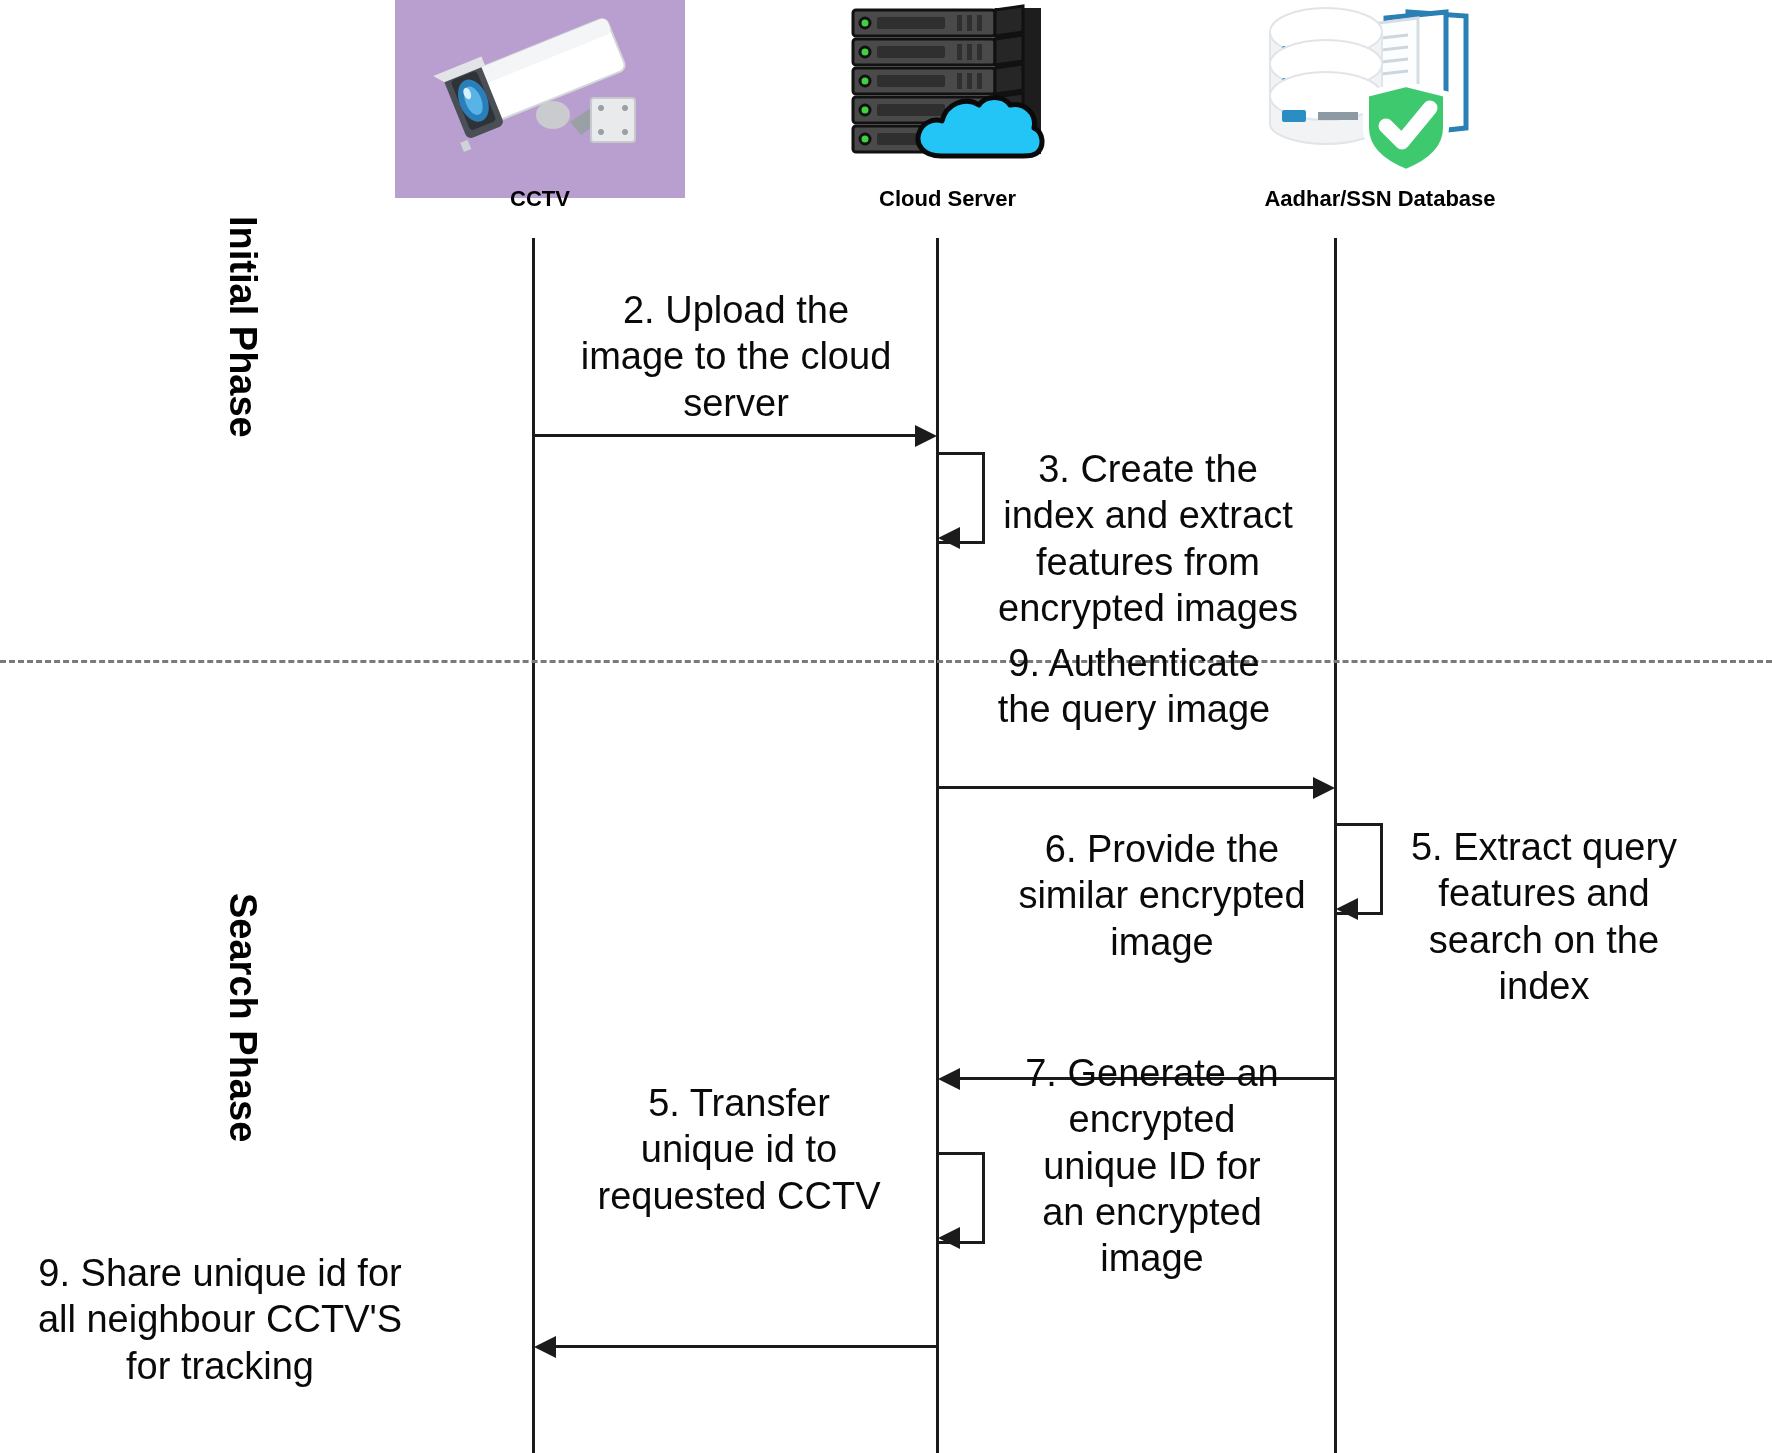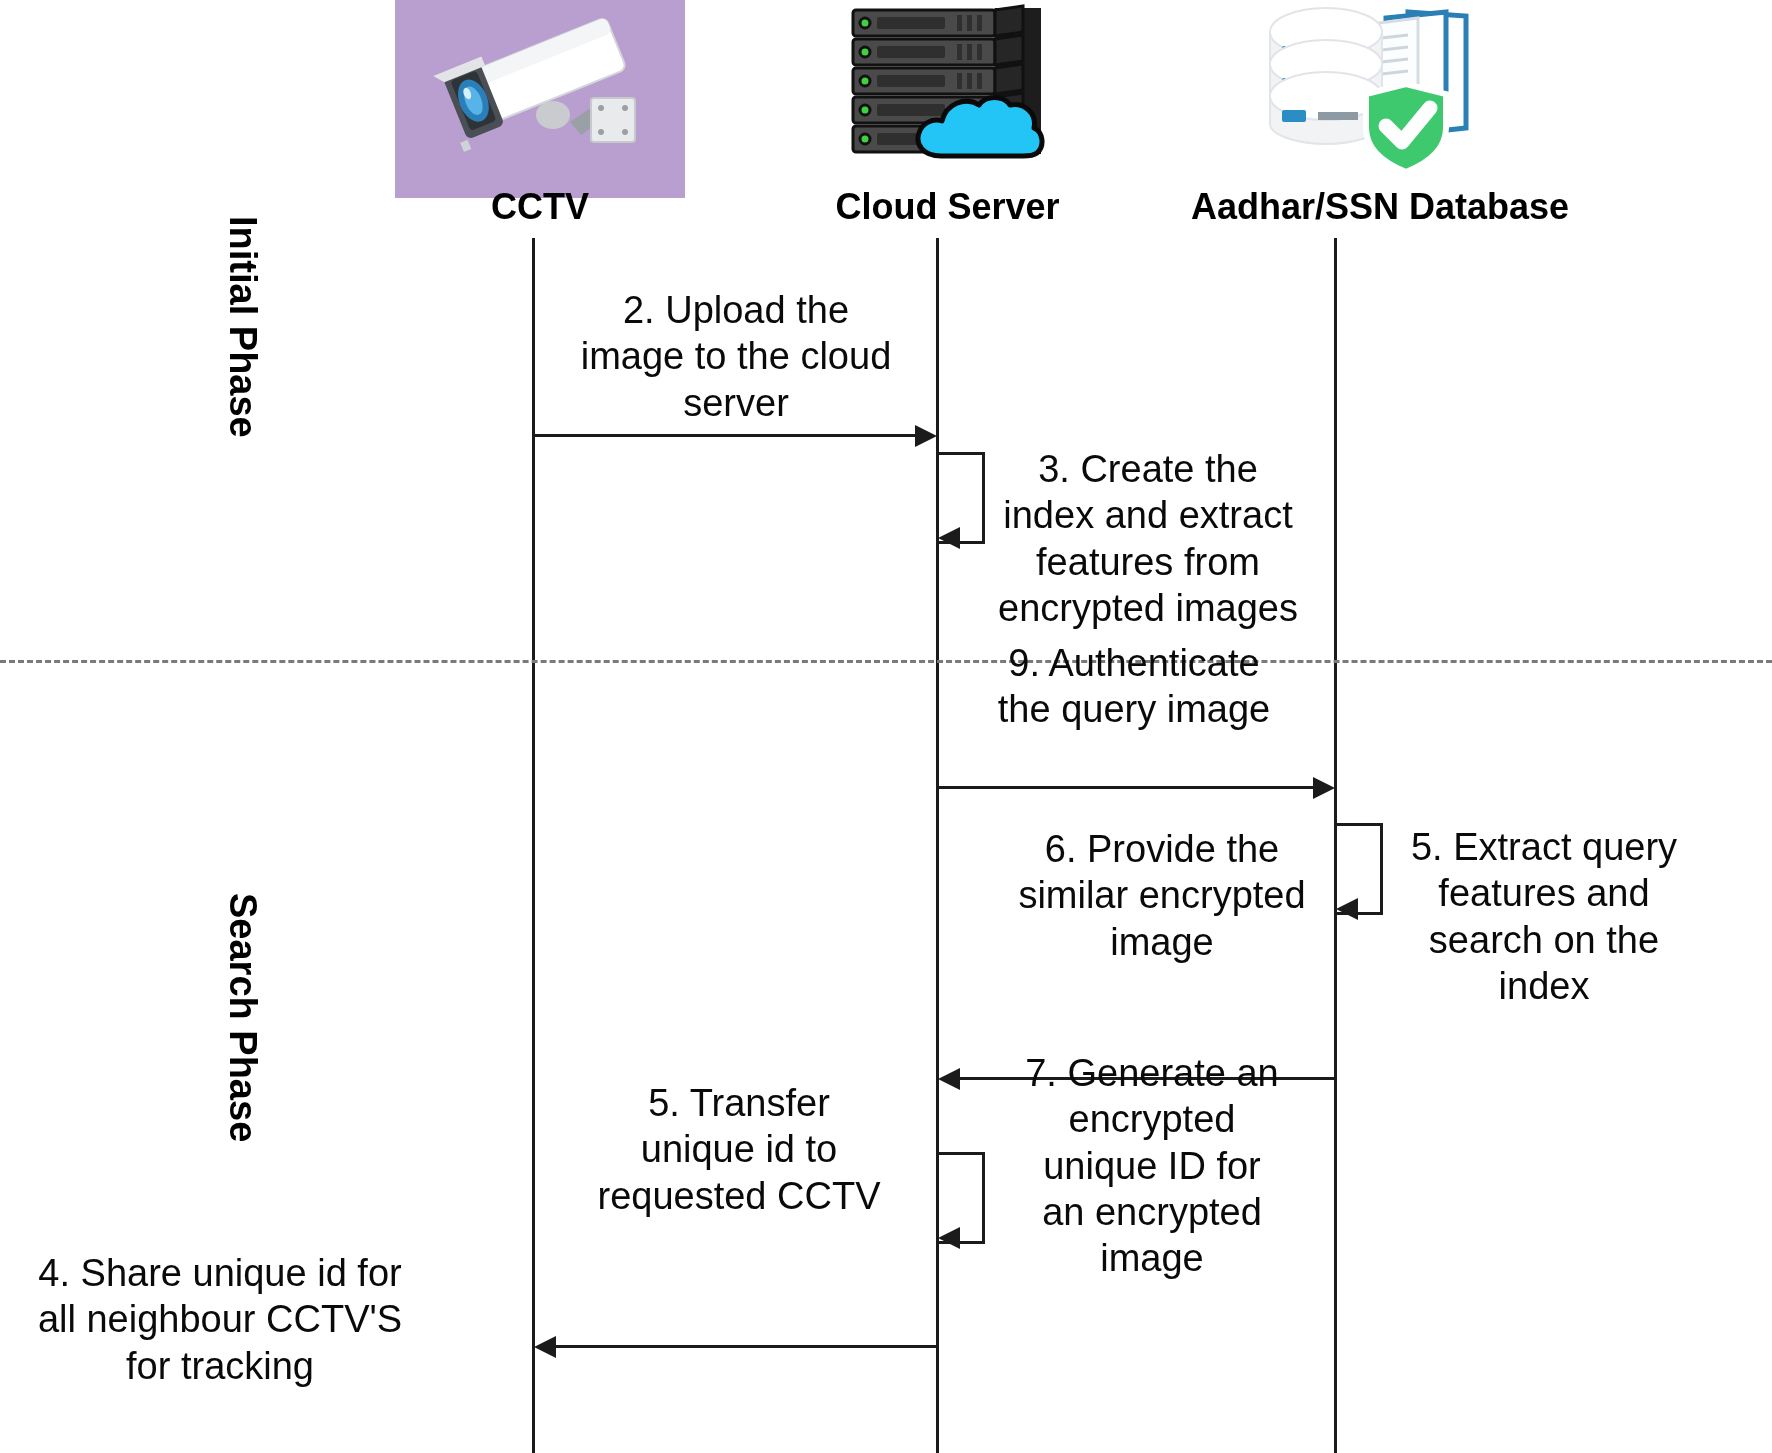--- a/index.html
+++ b/index.html
@@ -3,21 +3,21 @@
 <meta charset="utf-8">
 <style>
   html,body{margin:0;padding:0;background:#ffffff;}
   body{width:1772px;height:1453px;position:relative;overflow:hidden;
        font-family:"Liberation Sans", sans-serif;color:#0a0a0a;}
   .canvas{position:absolute;inset:0;}
 
   
   .actor-icon{position:absolute;}
   .actor-label{position:absolute;text-align:center;font-weight:bold;
-               font-size:36px;letter-spacing:0px;color:#000;white-space:nowrap;}
+               font-size:22px;letter-spacing:0px;color:#000;white-space:nowrap;}
 
   
   .cctv-tile{left:395px;top:0px;width:290px;height:198px;background:#b99ed0;}
   .cctv-body{position:absolute;left:0;top:0;width:290px;height:198px;}
 
   
   .lifeline{position:absolute;width:3px;background:#1b1b1b;}
 
   
   .phase-label{position:absolute;font-weight:bold;font-size:38px;color:#000;
@@ -230,17 +230,17 @@
 unique ID for
 an encrypted
 image</div>
 
   <div class="msg-text" style="left:546px;top:1080px;width:386px;">5. Transfer
 unique id to
 requested CCTV</div>
   <div class="arrow" style="left:554px;top:1345px;width:384px;"></div>
   <div class="head-l" style="left:534px;top:1336px;"></div>
 
-  <div class="msg-text" style="left:10px;top:1250px;width:420px;">4. Share unique id for
+  <div class="msg-text" style="left:10px;top:1250px;width:420px;">9. Share unique id for
 all neighbour CCTV'S
 for tracking</div>
 
 </div>
 
 </body></html>

